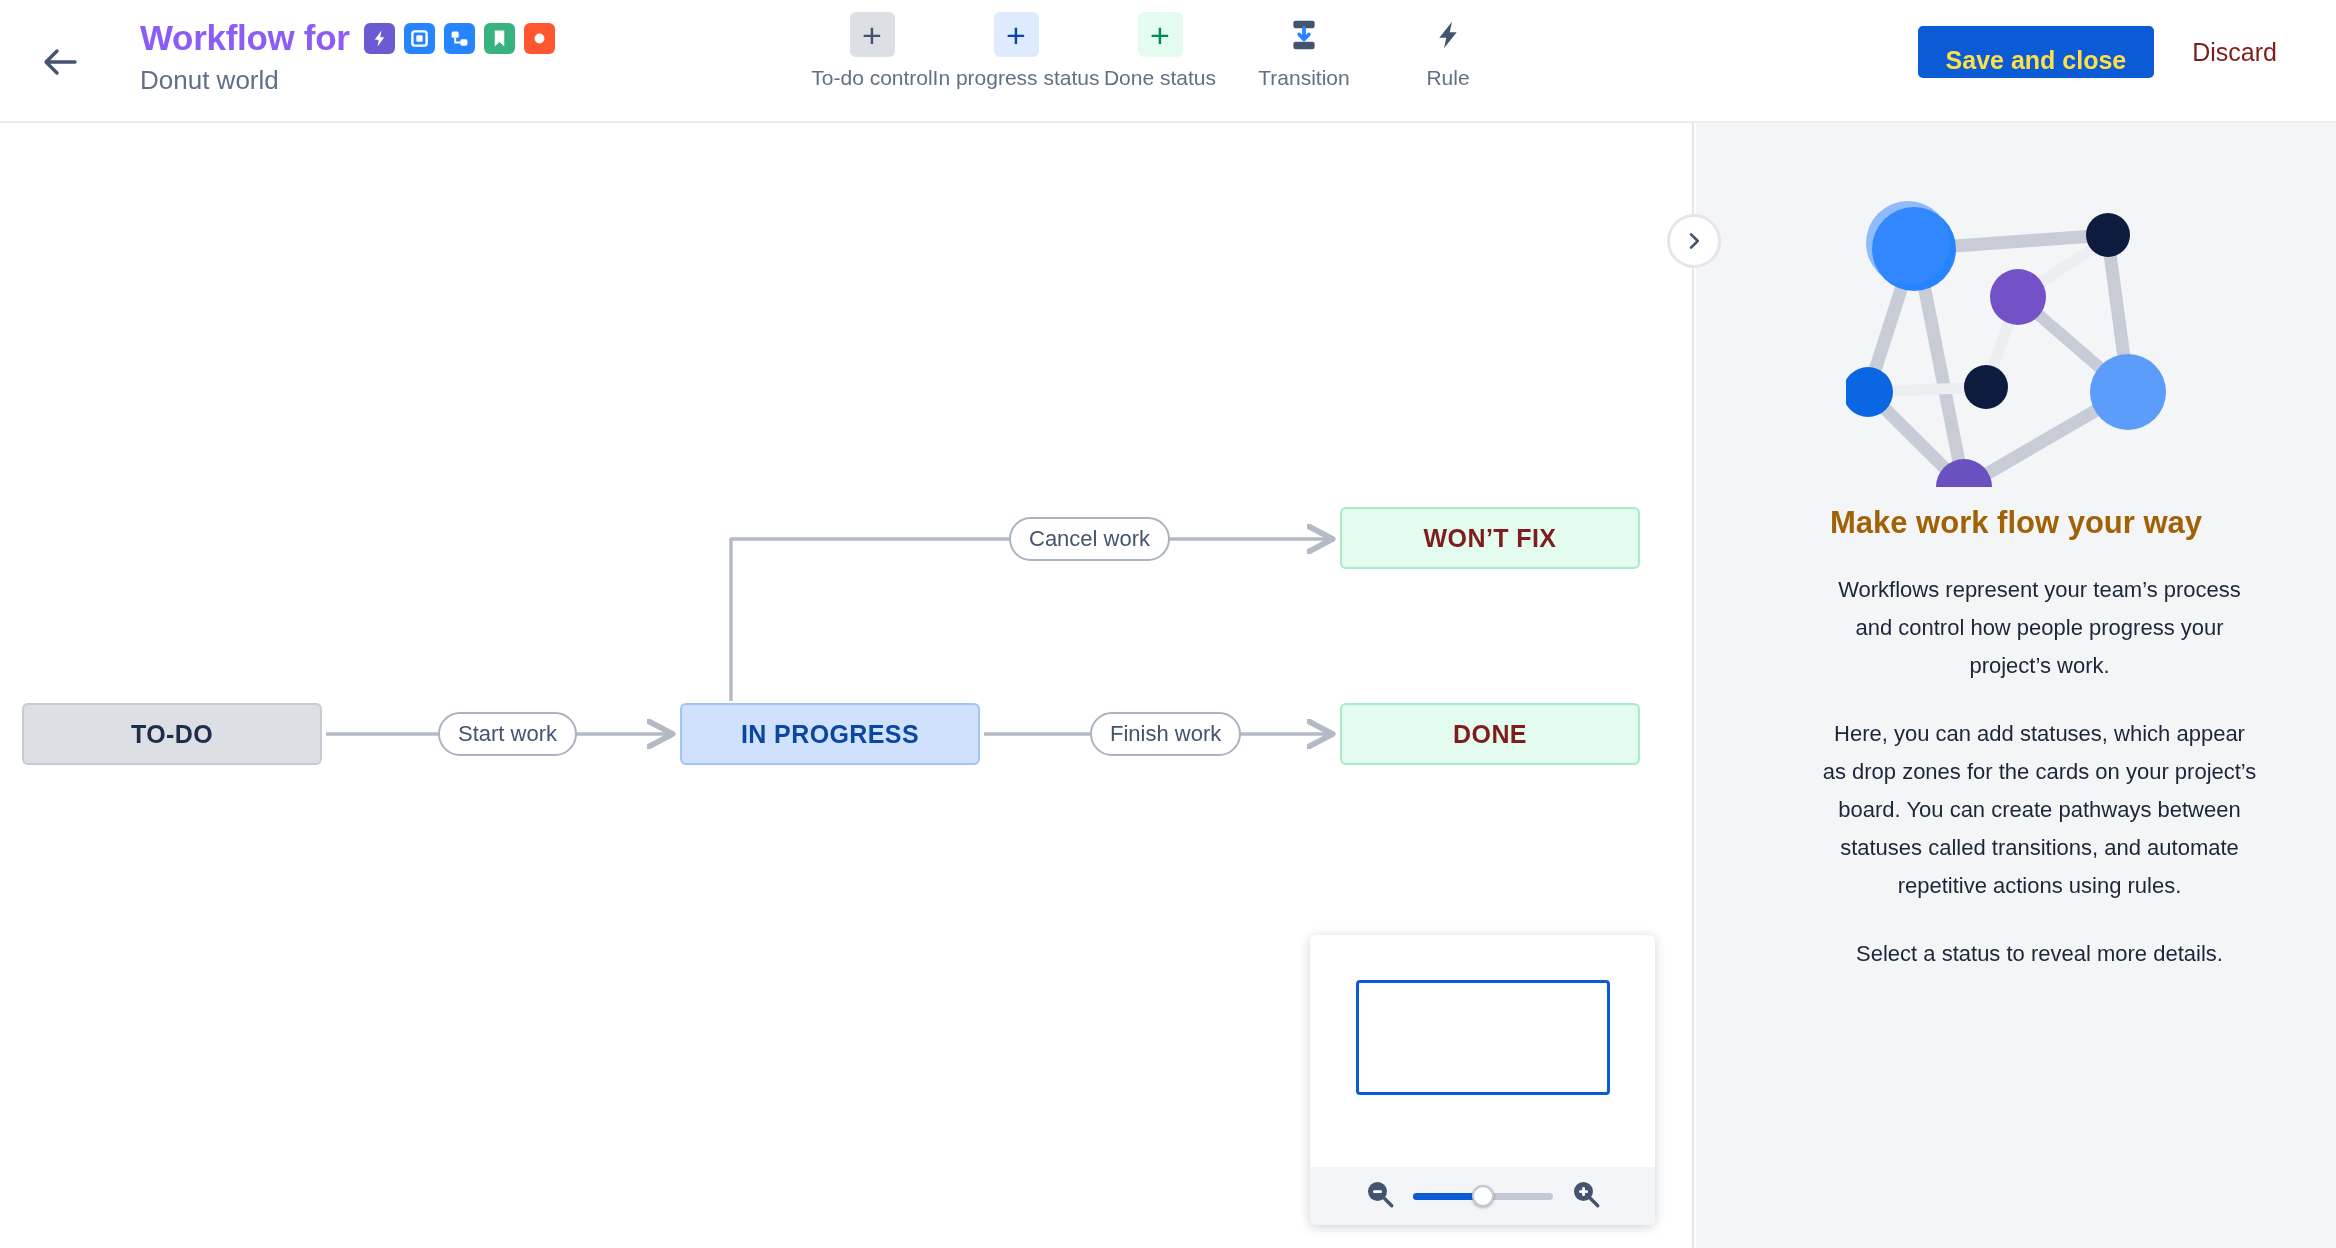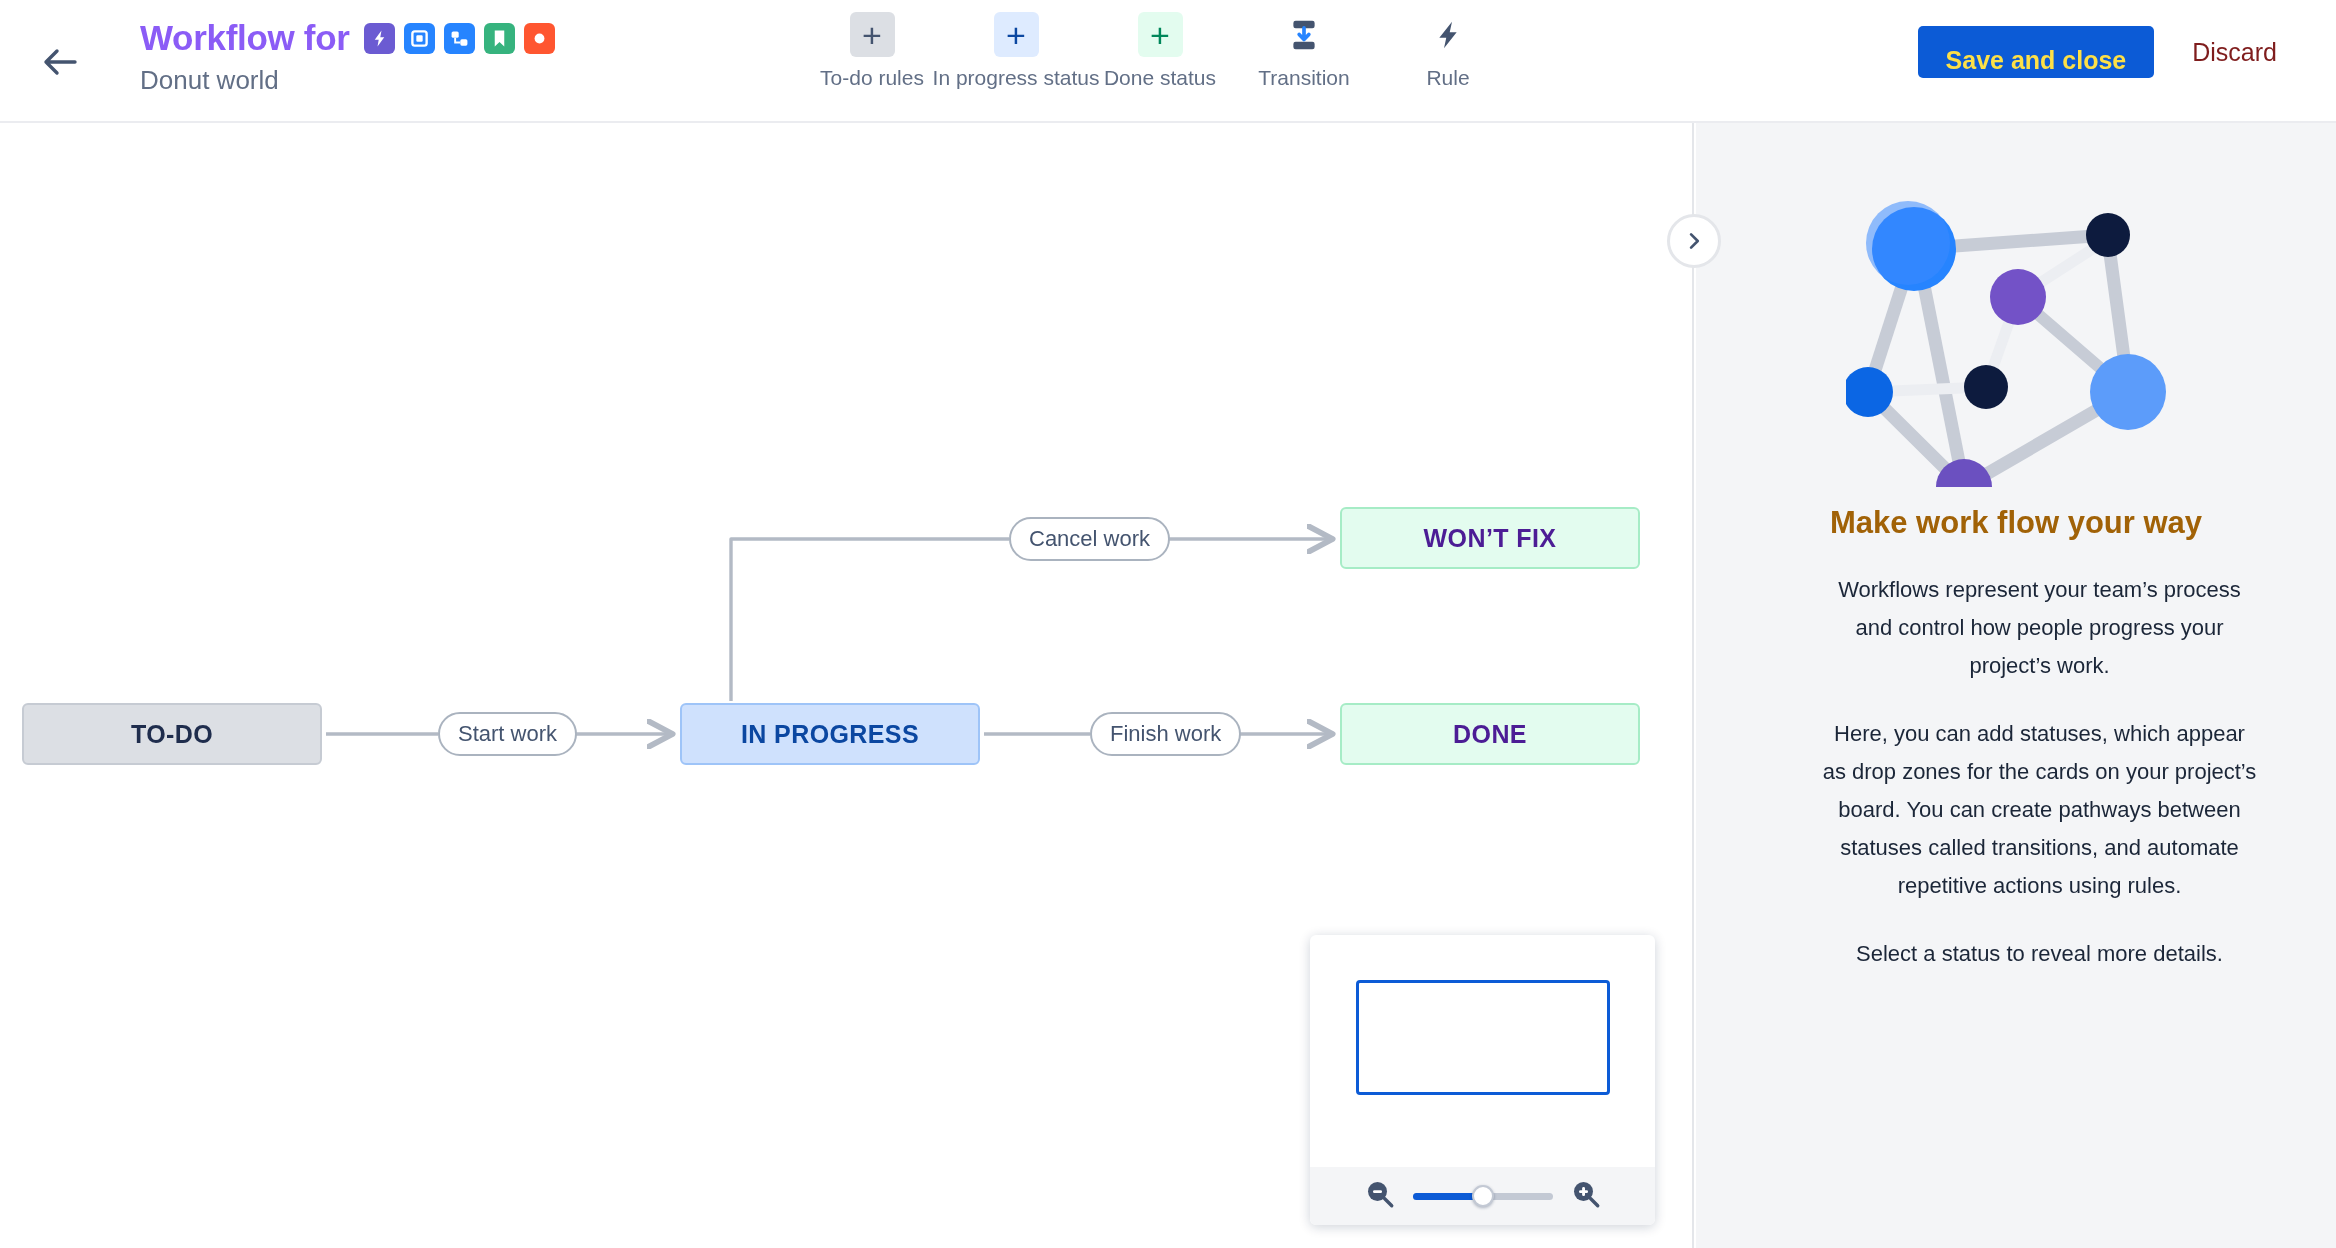--- a/index.html
+++ b/index.html
@@ -86,21 +86,21 @@
   }
   .node {
     position: absolute;
     border-radius: 6px;
     display: flex; align-items: center; justify-content: center;
     font-size: 25px; font-weight: bold; letter-spacing: 0.4px;
     cursor: pointer;
   }
   .node.todo   { background: #dcdfe4; border: 2px solid #c6cbd3; color: #1f2d4d; }
   .node.prog   { background: #cfe1fd; border: 2px solid #9ec4f8; color: #0b47a1; }
-  .node.green  { background: #e3fcef; border: 2px solid #a6ecc6; color: #4c1d95; }
+  .node.green  { background: #e3fcef; border: 2px solid #a6ecc6; color: #7f1d1d; }
 
   .tlabel {
     position: absolute;
     background: #ffffff;
     border: 2px solid #aab3bf;
     border-radius: 24px;
     height: 44px; padding: 0 18px;
     display: flex; align-items: center; justify-content: center;
     font-size: 22px; color: #44546f; white-space: nowrap;
     cursor: pointer;
@@ -218,21 +218,21 @@
       </div>
       <div class="subtitle">Donut world</div>
     </div>
 
     <div class="toolbar">
 
       <div class="tool">
         <span class="tool-icon" style="background:#dcdfe4">
           <span class="plus" style="color:#44546f">+</span>
         </span>
-        <span class="tool-label">To-do rules</span>
+        <span class="tool-label">To-do control</span>
       </div>
 
       <div class="tool">
         <span class="tool-icon" style="background:#deebff">
           <span class="plus" style="color:#0b47a1">+</span>
         </span>
         <span class="tool-label">In progress status</span>
       </div>
 
       <div class="tool">

